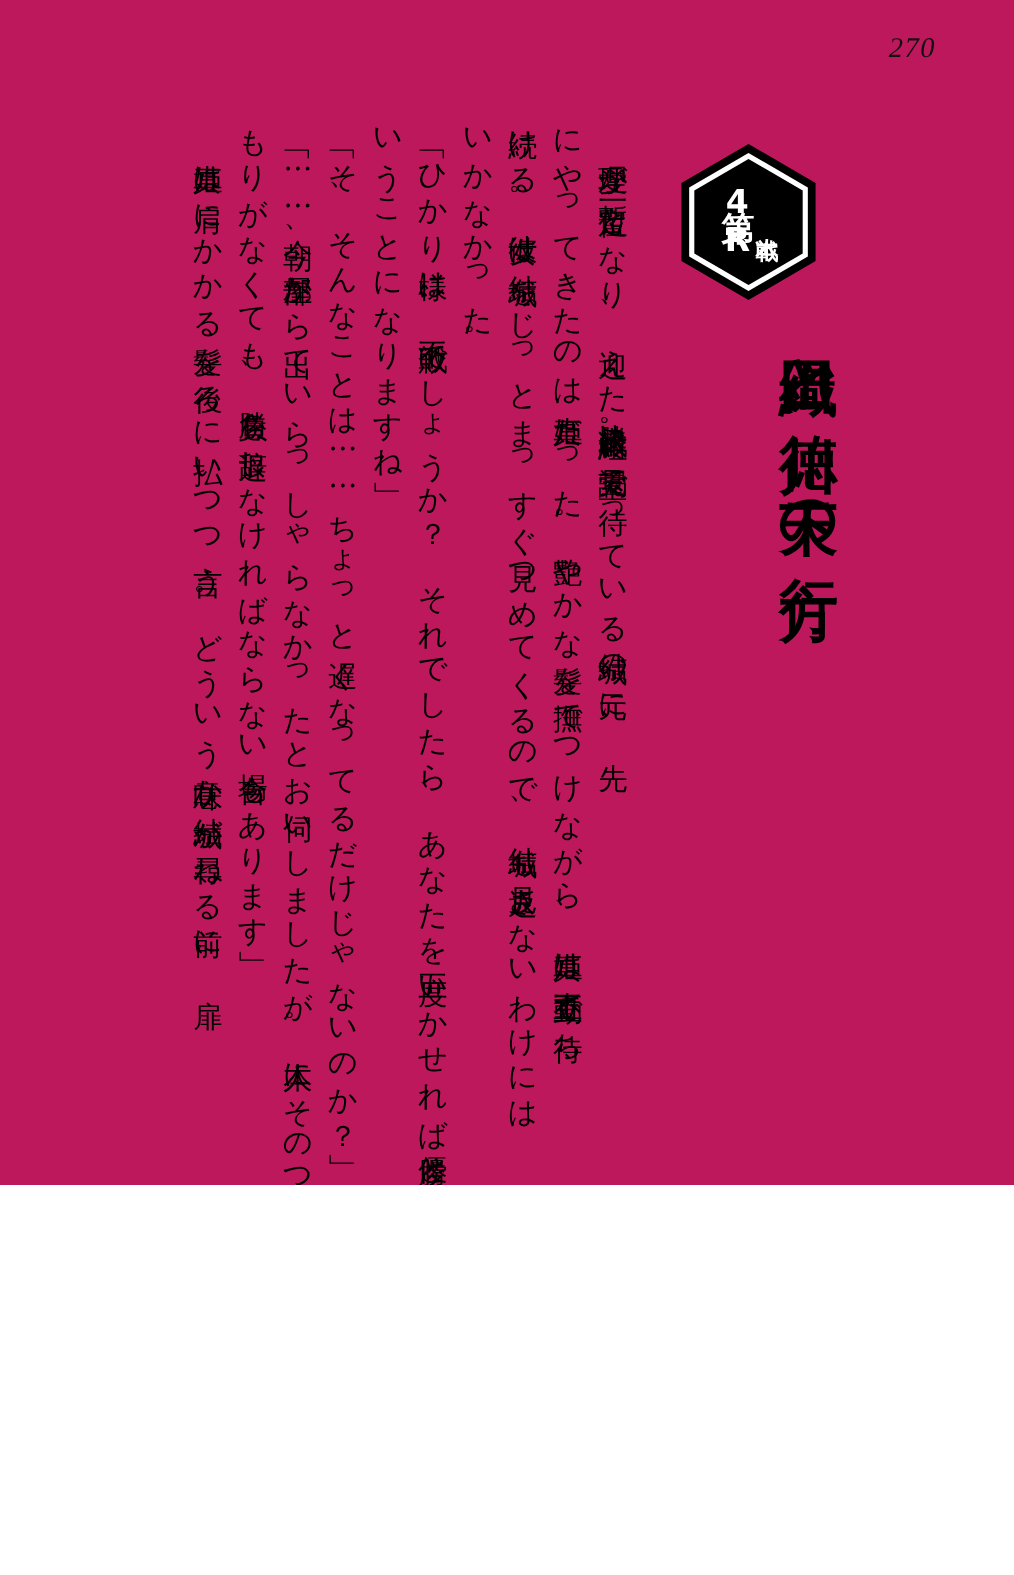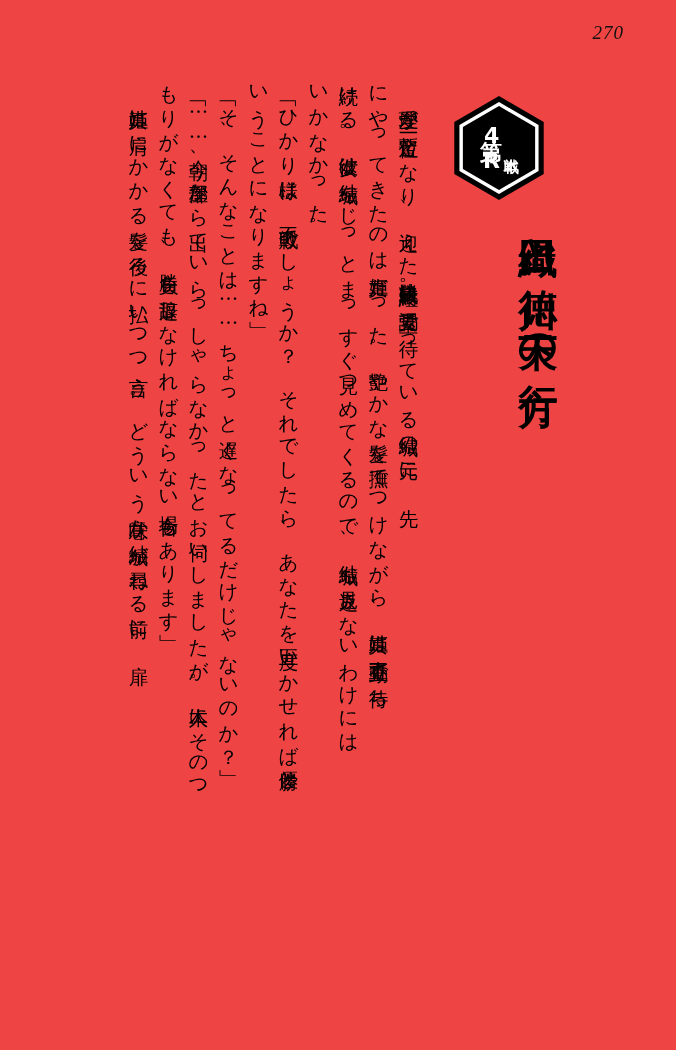--- a/index.html
+++ b/index.html
@@ -3,22 +3,22 @@
 <meta charset="utf-8">
 <style>
   html, body {
     margin: 0;
     padding: 0;
     background: #ffffff;
   }
   .page {
     position: relative;
     width: 676px;
-    height: 1050px;
-    background: #ef4444;
+    height: 790px;
+    background: #be185d;
     overflow: hidden;
     font-family: "Liberation Serif", "DejaVu Serif", serif;
     color: #000000;
   }
   .page-number {
     position: absolute;
     top: 22px;
     right: 52px;
     font-size: 19px;
     font-style: italic;

